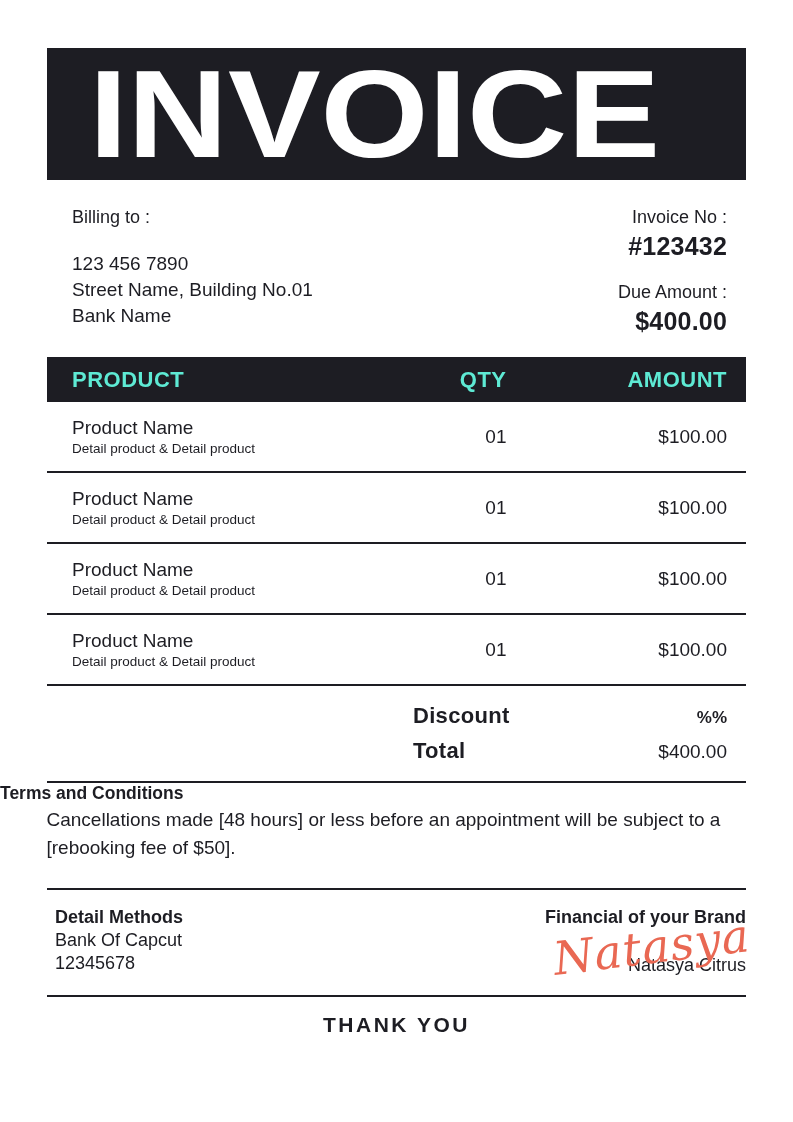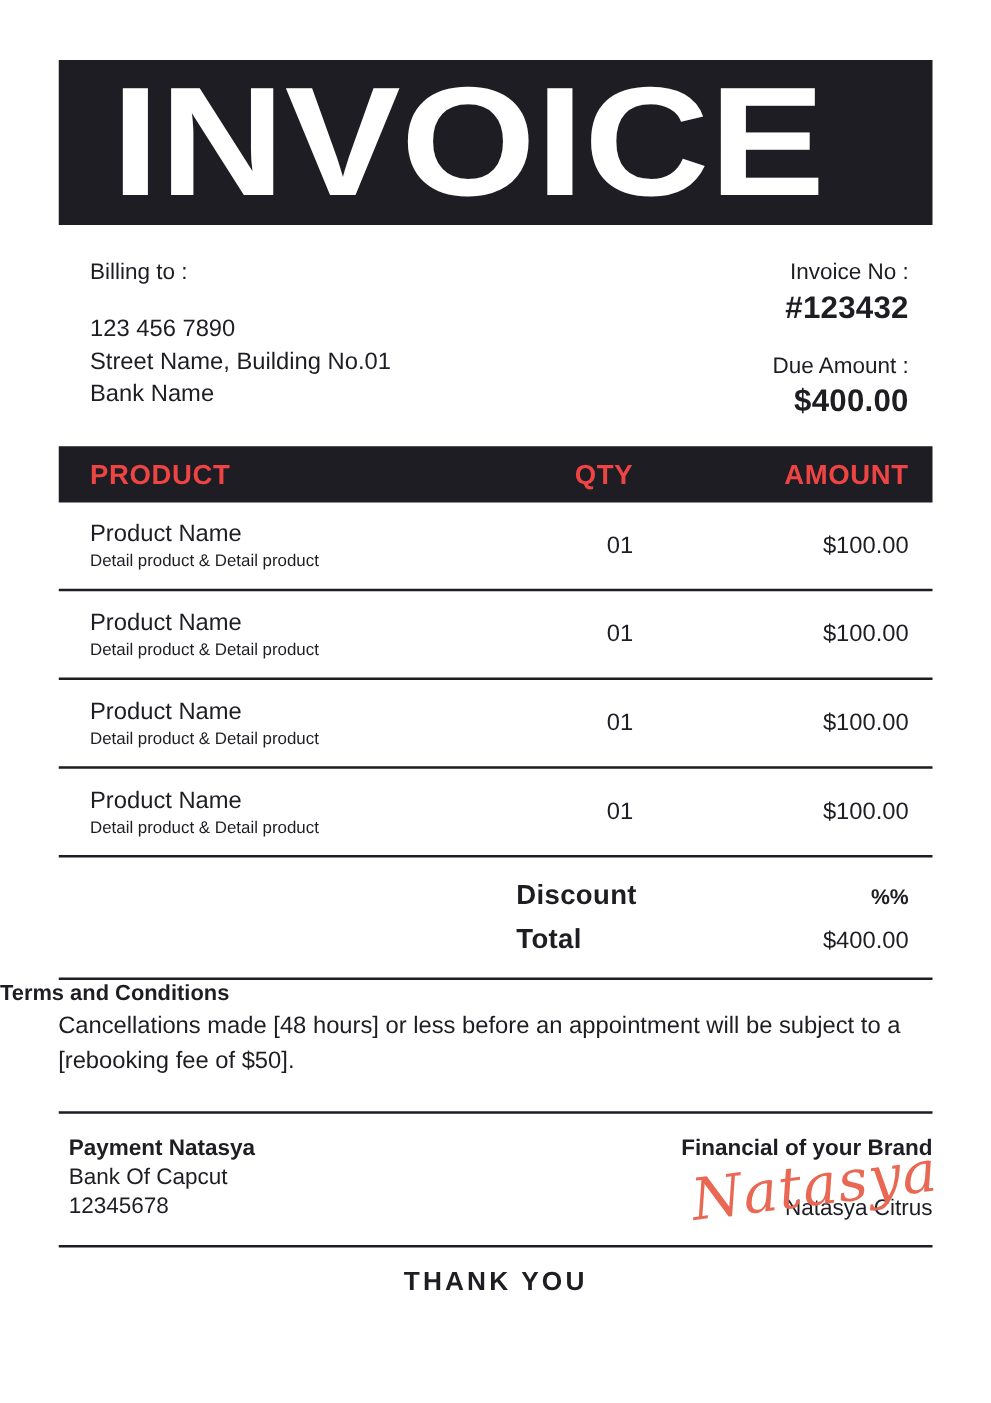--- a/index.html
+++ b/index.html
@@ -58,21 +58,21 @@
   
   .items { margin: 21px 47px 0; }
   .grid-cols {
     display: grid;
     grid-template-columns: 1fr 220px 1fr;
     align-items: center;
   }
   .thead {
     height: 45px;
     background: var(--ink);
-    color: #ef4444;
+    color: #5eead4;
     font-weight: 700;
     font-size: 22px;
     letter-spacing: 0.5px;
   }
   .col-product { padding-left: 25px; text-align: left; }
   .col-qty     { text-align: right; }
   .col-amount  { text-align: right; padding-right: 19px; }
   .trow {
     height: 71px;
     border-bottom: 2px solid var(--ink);
@@ -219,21 +219,21 @@
 
   <section class="terms">
     <div class="t-title">Terms and Conditions</div>
     <div class="t-body">Cancellations made [48 hours] or less before an appointment will be subject to a [rebooking fee of $50].</div>
   </section>
 
   <div class="rule"></div>
 
   <section class="footer-info">
     <div class="payment">
-      <div class="p-title">Payment Natasya</div>
+      <div class="p-title">Detail Methods</div>
       <div>Bank Of Capcut</div>
       <div>12345678</div>
     </div>
     <div class="signature">
       <div class="s-title">Financial of your Brand</div>
       <span class="sig-script">Natasya</span>
       <div class="s-name">Natasya Citrus</div>
     </div>
   </section>
 

